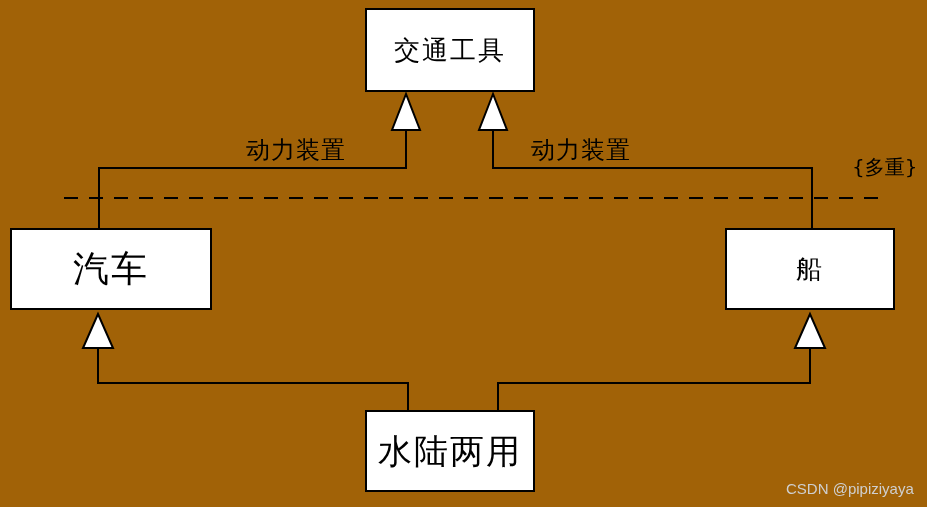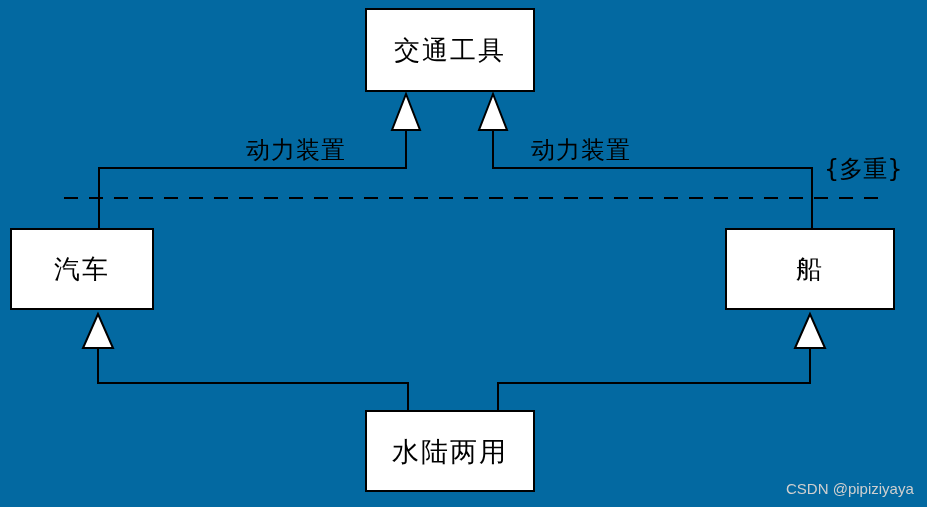--- a/index.html
+++ b/index.html
@@ -8,21 +8,21 @@
     padding: 0;
     background: #ffffff;
   }
   body {
     font-family: "DejaVu Sans", sans-serif;
   }
   #canvas {
     position: relative;
     width: 927px;
     height: 507px;
-    background: #0369a1;
+    background: #a16207;
     overflow: hidden;
   }
   .uml-box {
     position: absolute;
     box-sizing: border-box;
     border: 2px solid #000000;
     background: #ffffff;
     display: flex;
     align-items: center;
     justify-content: center;
@@ -87,33 +87,33 @@
 
     <path d="M 98,348 L 98,383 L 408,383 L 408,410" fill="none" stroke="#000000" stroke-width="2" stroke-linejoin="miter"></path>
 
     <path d="M 810,348 L 810,383 L 498,383 L 498,410" fill="none" stroke="#000000" stroke-width="2" stroke-linejoin="miter"></path>
   </svg>
 
   <div class="uml-box" style="left:365px; top:8px; width:170px; height:84px; font-size:26px;">
     <span class="box-label">交通工具</span>
   </div>
 
-  <div class="uml-box" style="left:10px; top:228px; width:144px; height:82px; font-size:26px;">
+  <div class="uml-box" style="left:10px; top:228px; width:202px; height:82px; font-size:36px;">
     <span class="box-label">汽车</span>
   </div>
 
   <div class="uml-box" style="left:725px; top:228px; width:170px; height:82px; font-size:26px;">
     <span class="box-label">船</span>
   </div>
 
-  <div class="uml-box" style="left:365px; top:410px; width:170px; height:82px; font-size:27px;align-items:center;">
+  <div class="uml-box" style="left:365px; top:410px; width:170px; height:82px; font-size:34px;align-items:center;">
     <span class="box-label">水陆两用</span>
   </div>
 
   <div class="edge-label" style="left:246px; top:138px; font-size:24px;">动力装置</div>
 
   <div class="edge-label" style="left:531px; top:138px; font-size:24px;">动力装置</div>
 
-  <div class="constraint-label" style="left:824px; top:157px; font-size:24px;">{多重}</div>
+  <div class="constraint-label" style="left:852px; top:157px; font-size:20px;">{多重}</div>
 
   <div class="watermark" style="left:786px; top:481px; font-size:15px;">CSDN @pipiziyaya</div>
 
 </div>
 
 </body></html>

